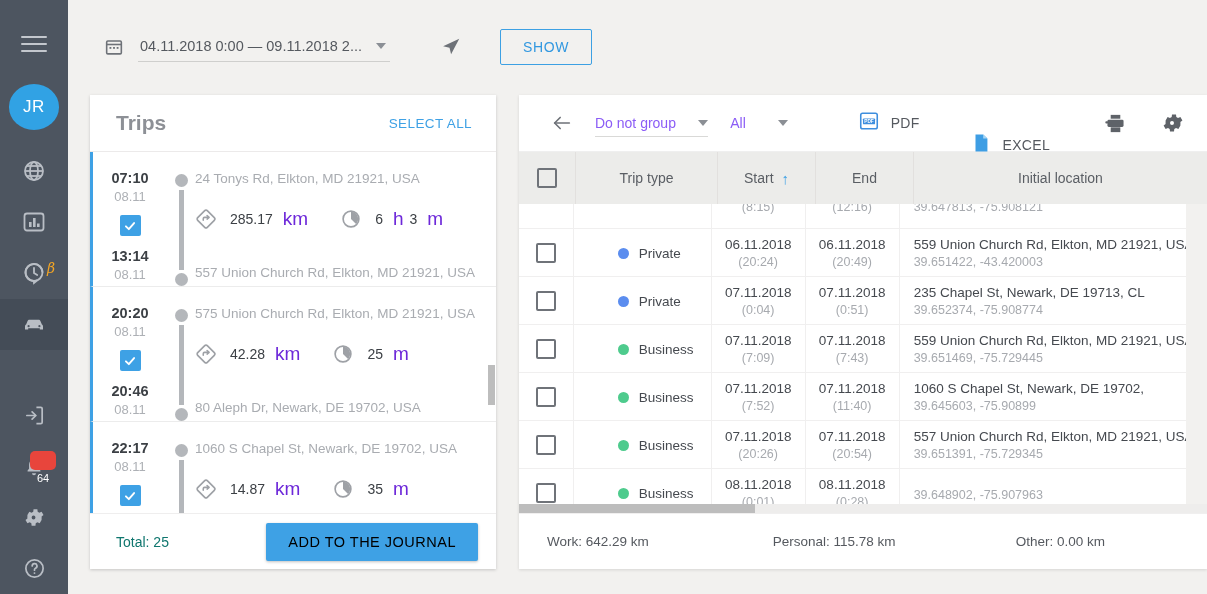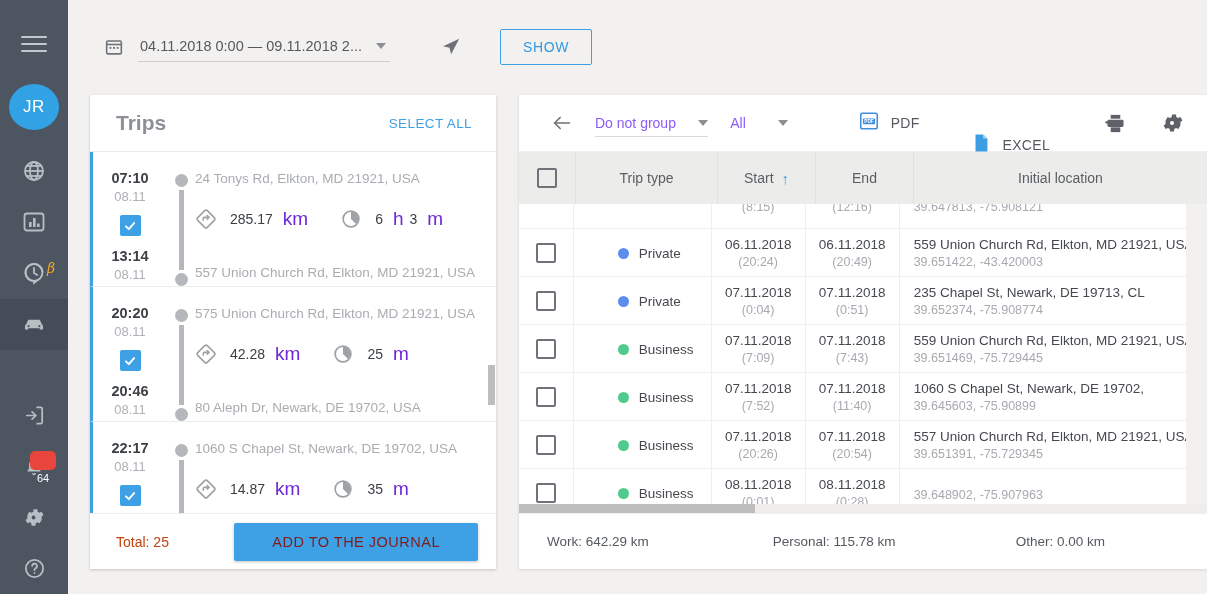--- a/index.html
+++ b/index.html
@@ -158,25 +158,25 @@
     position: absolute; left: 0; width: 7px;
     background: #bdbdbd; border-radius: 0;
   }
 
   #trips-foot {
     flex: 0 0 56px; height: 56px;
     display: flex; align-items: center; justify-content: space-between;
     padding: 0 18px 0 26px;
     border-top: 1px solid #efeeee;
   }
-  #total-label { font-size: 14px; color: #c2410c; }
+  #total-label { font-size: 14px; color: #0f766e; }
   #journal-btn {
-    background: #3ea1e5; color: #7f1d1d; border: 0;
+    background: #3ea1e5; color: #000000; border: 0;
     font-size: 14.5px; letter-spacing: .5px;
-    height: 38px; padding: 0 38px; border-radius: 2px;
+    height: 38px; padding: 0 22px; border-radius: 2px;
     box-shadow: 0 1px 3px rgba(0,0,0,.25);
     font-family: "Liberation Sans", sans-serif; cursor: pointer; margin-left: 32px;
   }
 
   
   #table-panel {
     position: absolute; left: 519px; top: 95px;
     width: 688px; height: 474px;
     background: #fff;
     box-shadow: 0 1px 3px rgba(0,0,0,.12);

